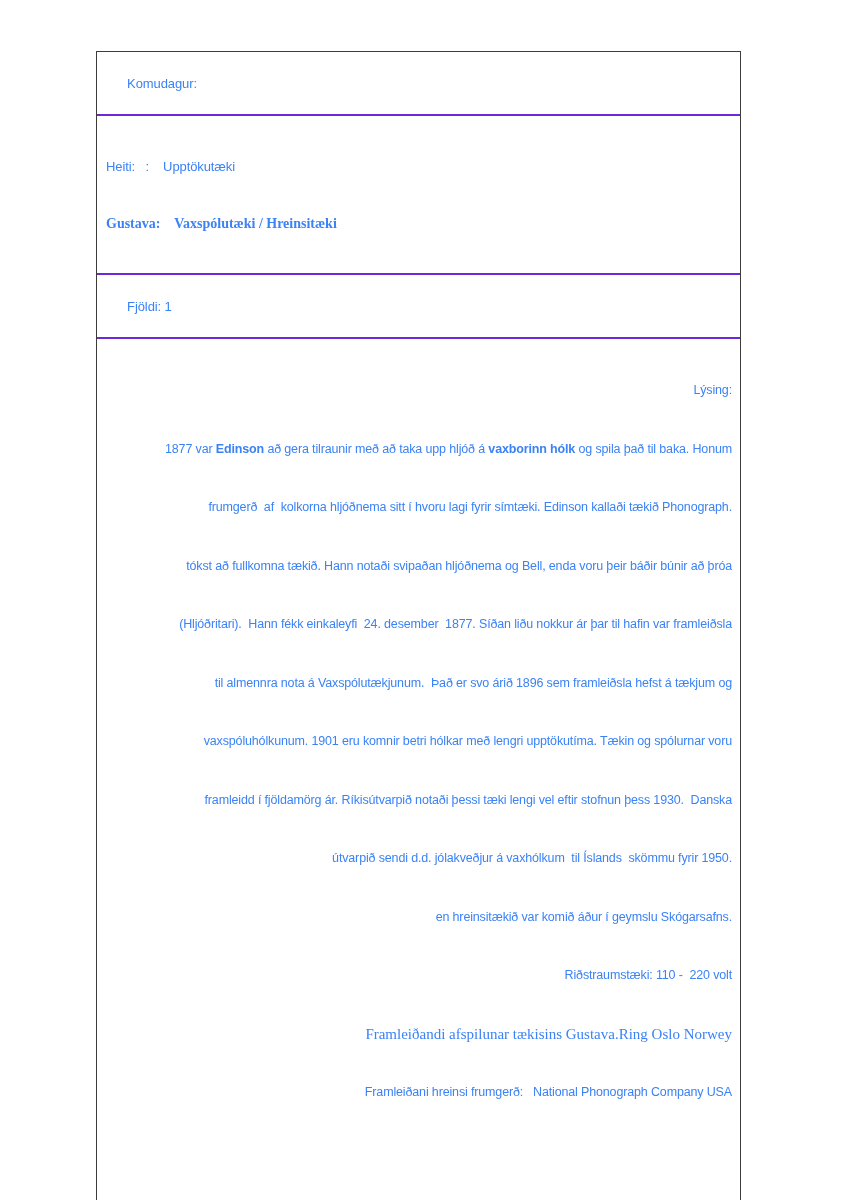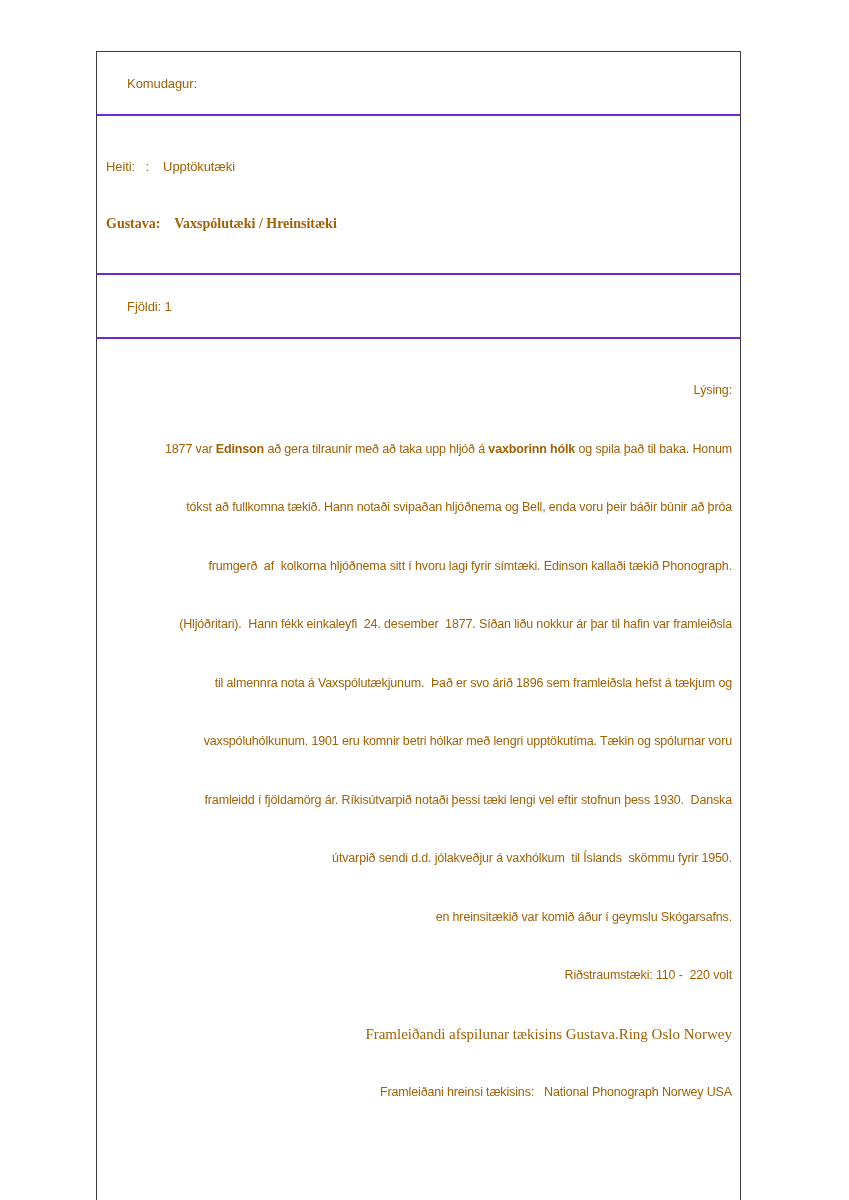--- a/index.html
+++ b/index.html
@@ -2,21 +2,21 @@
 <html><head>
 <meta charset="utf-8">
 <style>
   * { margin:0; padding:0; box-sizing:border-box; }
   html,body { background:#ffffff; }
   .page {
     position:relative;
     width:795px; height:1200px;
     background:#ffffff;
     font-family:"Liberation Sans", sans-serif;
-    color:#a16207;
+    color:#3b82f6;
     overflow:hidden;
   }
   .doc-table {
     position:absolute; left:96px; top:51px; width:645px;
     border:1px solid #3d3d3d;
     background:#ffffff;
   }
   .row {
     border-top:2px solid #6d28d9;
     padding:3px 8px 2px 9px;
@@ -55,31 +55,31 @@
       <div class="serif-bold">Gustava:    Vaxspólutæki / Hreinsitæki</div>
     </div>
 
     <div class="row h-fjoldi">
       <span>Fjöldi: 1</span>
     </div>
 
     <div class="row h-lysing desc">
       <div class="desc-line">Lýsing:</div>
       <div class="desc-line"><span>1877 var </span><b>Edinson</b><span> að gera tilraunir með að taka upp hljóð á </span><b>vaxborinn hólk</b><span> og spila það til baka. Honum</span></div>
+      <div class="desc-line">frumgerð  af  kolkorna hljóðnema sitt í hvoru lagi fyrir símtæki. Edinson kallaði tækið Phonograph.</div>
       <div class="desc-line">tókst að fullkomna tækið. Hann notaði svipaðan hljóðnema og Bell, enda voru þeir báðir búnir að þróa</div>
-      <div class="desc-line">frumgerð  af  kolkorna hljóðnema sitt í hvoru lagi fyrir símtæki. Edinson kallaði tækið Phonograph.</div>
       <div class="desc-line">(Hljóðritari).  Hann fékk einkaleyfi  24. desember  1877. Síðan liðu nokkur ár þar til hafin var framleiðsla</div>
       <div class="desc-line">til almennra nota á Vaxspólutækjunum.  Það er svo árið 1896 sem framleiðsla hefst á tækjum og</div>
       <div class="desc-line">vaxspóluhólkunum. 1901 eru komnir betri hólkar með lengri upptökutíma. Tækin og spólurnar voru</div>
       <div class="desc-line">framleidd í fjöldamörg ár. Ríkisútvarpið notaði þessi tæki lengi vel eftir stofnun þess 1930.  Danska</div>
       <div class="desc-line">útvarpið sendi d.d. jólakveðjur á vaxhólkum  til Íslands  skömmu fyrir 1950.</div>
       <div class="desc-line">en hreinsitækið var komið áður í geymslu Skógarsafns.</div>
       <div class="desc-line">Riðstraumstæki: 110 -  220 volt</div>
       <div class="desc-line serif">Framleiðandi afspilunar tækisins Gustava.Ring Oslo Norwey</div>
-      <div class="desc-line">Framleiðani hreinsi tækisins:   National Phonograph Norwey USA</div>
+      <div class="desc-line">Framleiðani hreinsi frumgerð:   National Phonograph Company USA</div>
       <div class="desc-line"></div>
       
       
       
       
     </div>
 
   </div>
 </div>
 

